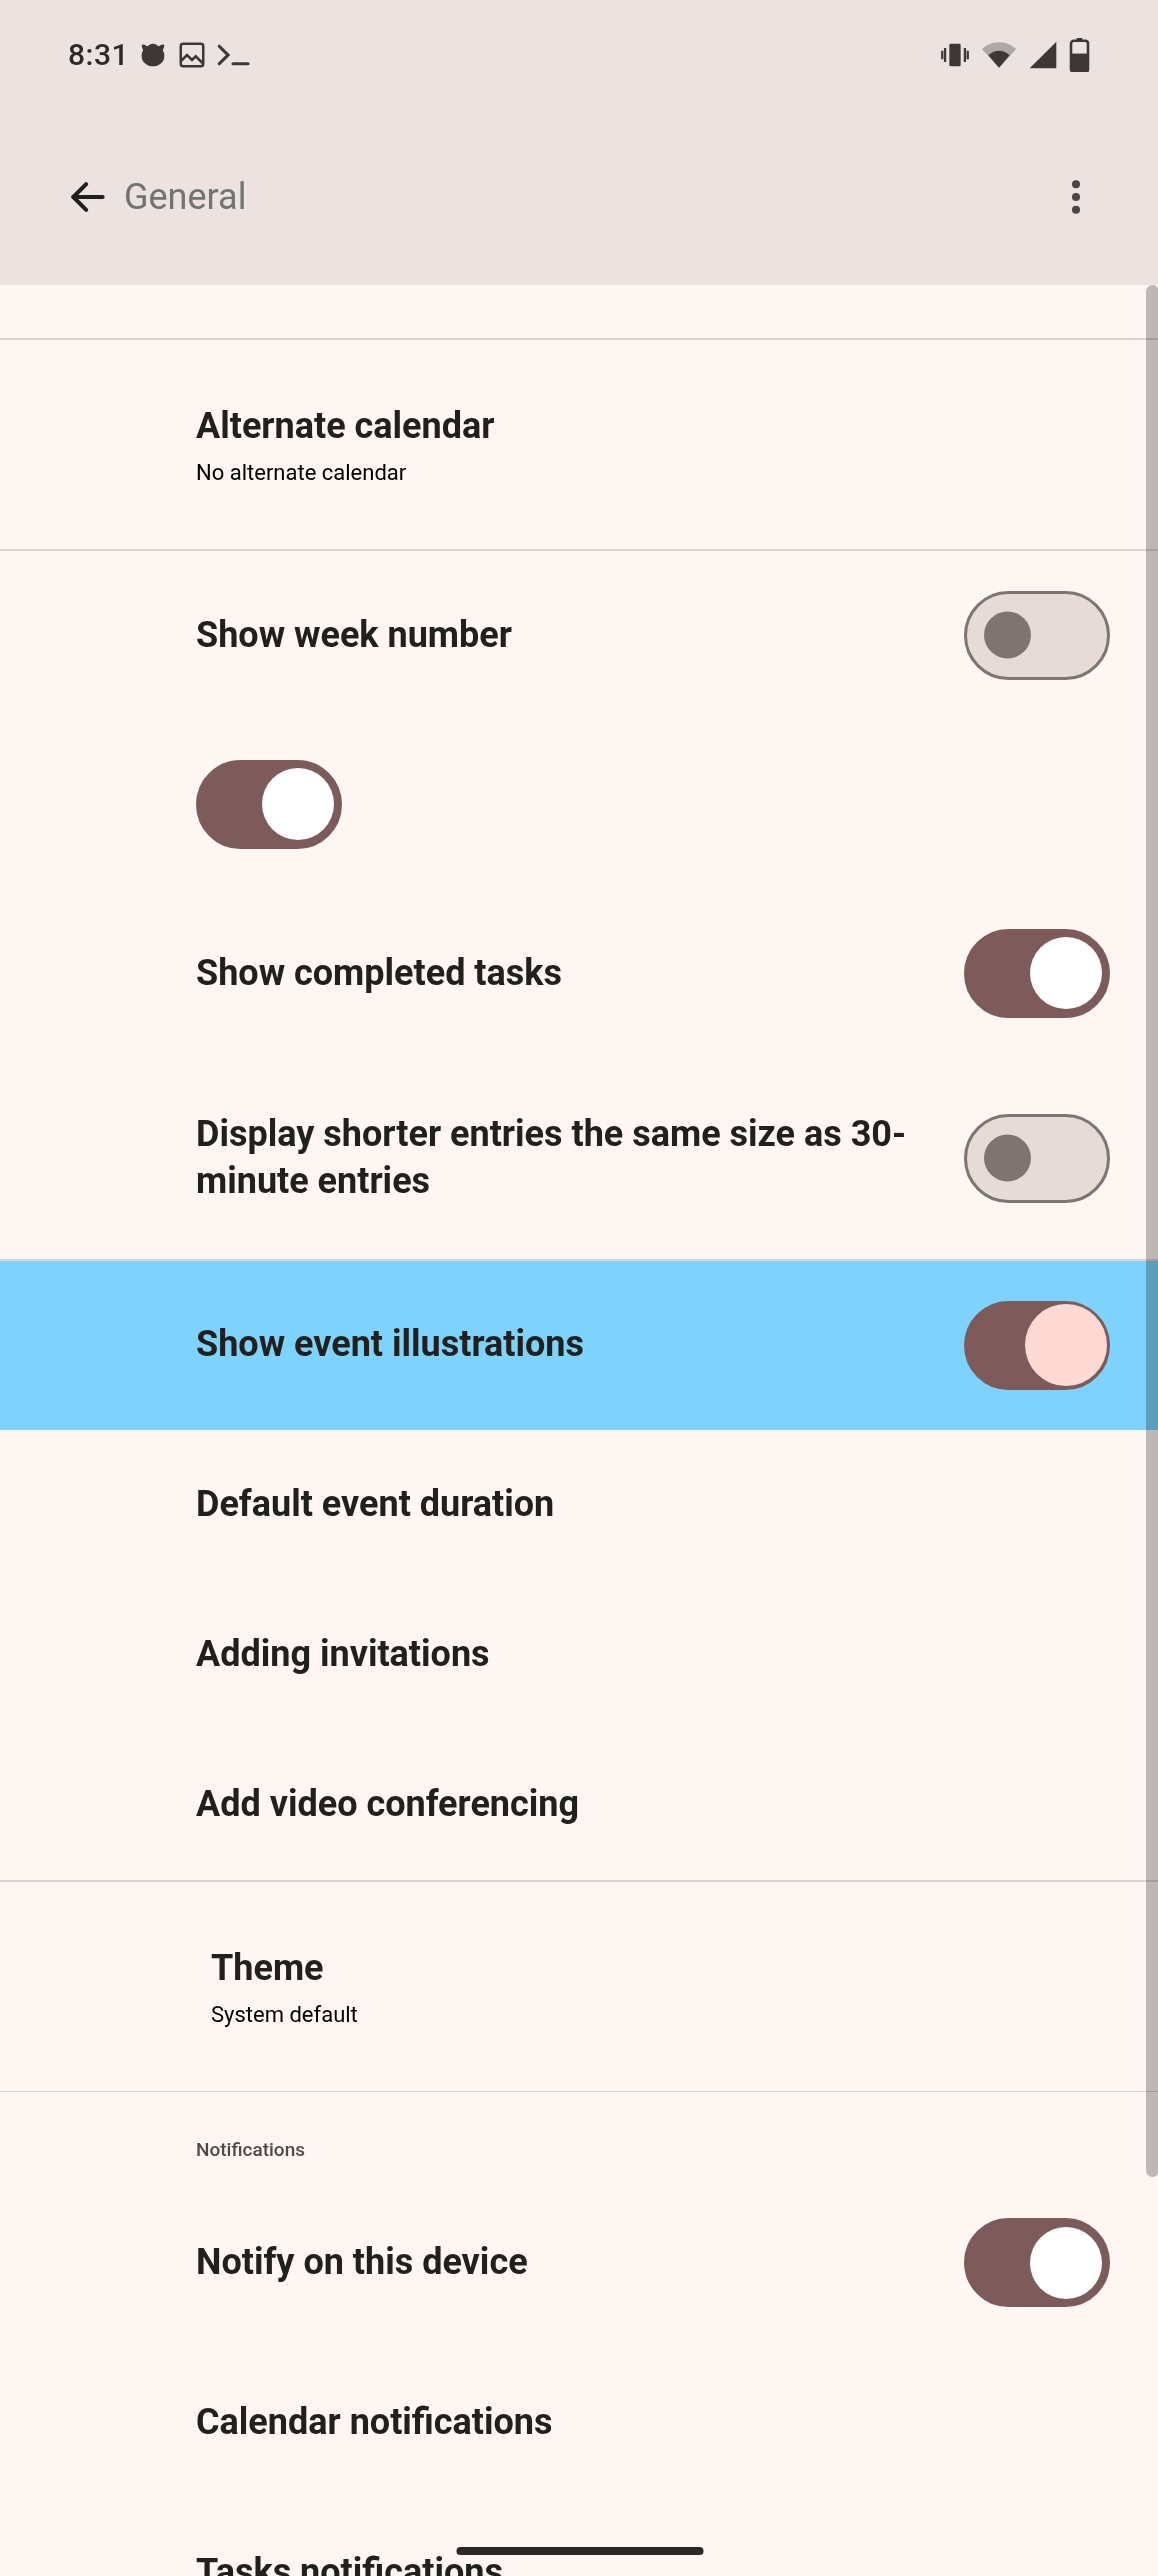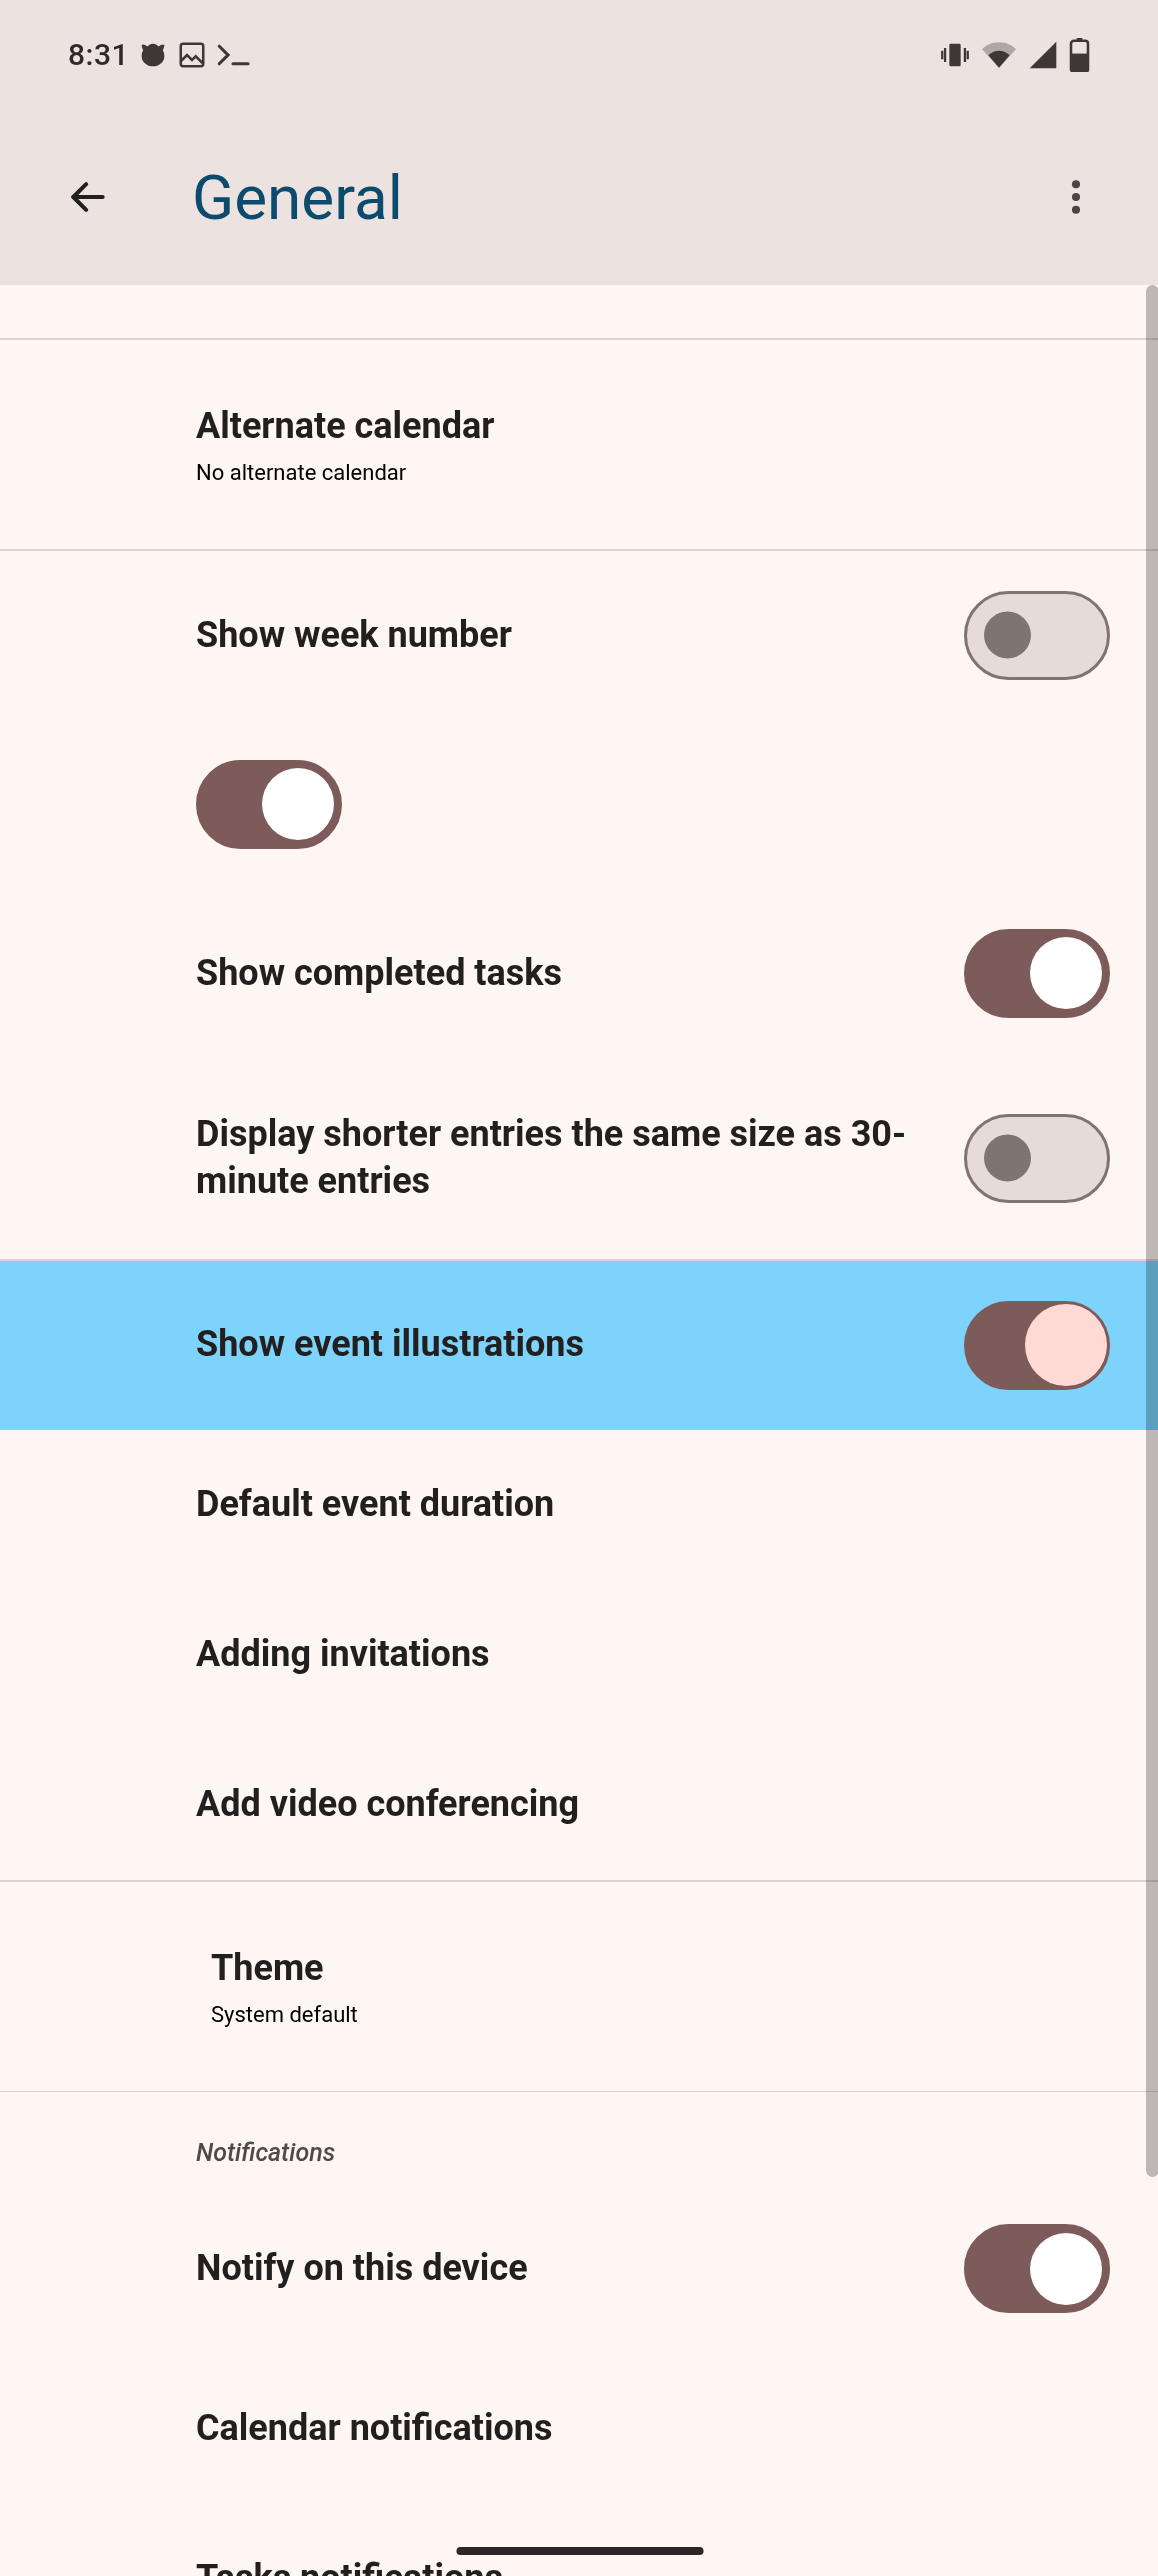--- a/index.html
+++ b/index.html
@@ -55,24 +55,23 @@
     .appbar .back-btn {
       width: 72px;
       height: 72px;
       display: flex;
       align-items: center;
       justify-content: center;
       border-radius: 50%;
       cursor: pointer;
     }
     .appbar-title {
-      font-size: 62px;
+      font-size: 36px;
       font-weight: 400;
-      color: #0c4a6e;
-      margin-left: 68px;
+      color: #737373;
       flex: 1;
     }
     .appbar .menu-btn {
       width: 72px;
       height: 72px;
       display: flex;
       align-items: center;
       justify-content: center;
       border-radius: 50%;
       cursor: pointer;
@@ -118,24 +117,23 @@
       color: #000000;
       margin-top: 9.5px;
     }
     .divider {
       height: 1.9px;
       width: 1159px;
       background: #e0d2cf;
     }
     .section-header {
       padding: 46px 49px 17px 196px;
-      font-size: 25px;
+      font-size: 19px;
       font-weight: 500;
       color: #4f4948;
-      font-style: italic;
     }
 
     
     .toggle {
       width: 146px;
       height: 89px;
       border-radius: 45px;
       position: relative;
       flex-shrink: 0;
     }

